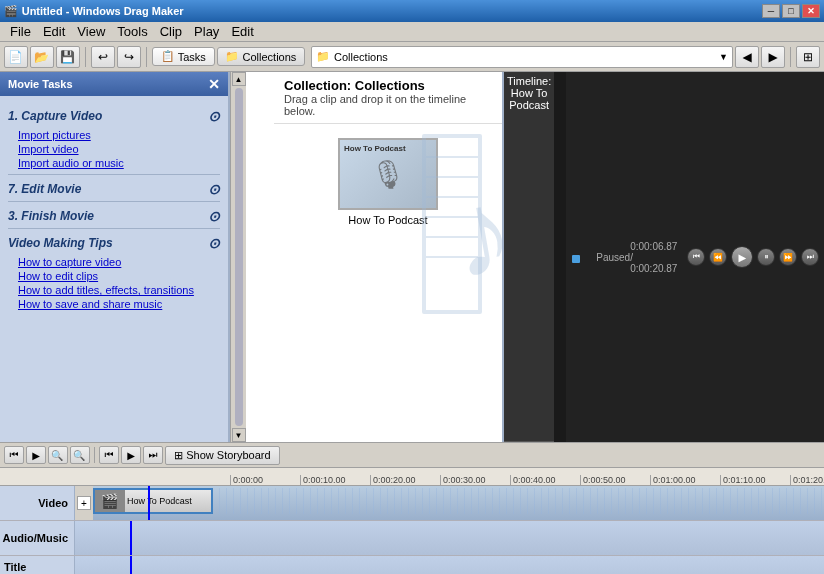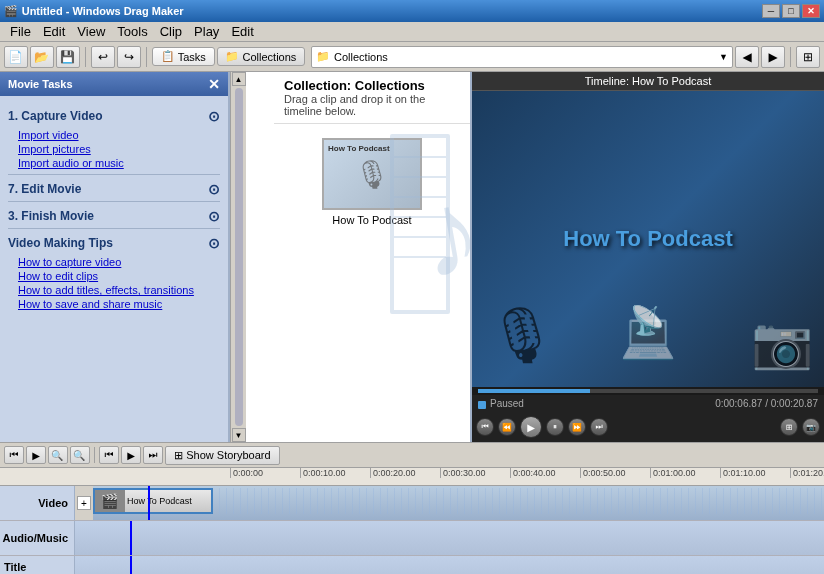--- a/index.html
+++ b/index.html
@@ -60,21 +60,21 @@
     }
     #panel-header {
       background: linear-gradient(to bottom, #5a7fc0, #3a5fa0);
       height: 24px; display: flex; align-items: center; justify-content: space-between;
       padding: 0 8px; color: white; font-weight: bold; font-size: 11px;
     }
     #panel-close { color: white; cursor: pointer; font-size: 14px; line-height: 1; }
     #panel-content { padding: 6px 8px; overflow-y: auto; flex: 1; }
     .section-title {
       font-weight: bold; font-size: 12px; color: #1a3a70; margin: 6px 0 4px 0;
-      display: flex; align-items: center; justify-content: space-between;
+      display: flex; align-items: center; justify-content: space-between; font-style: italic;
     }
     .section-icon { font-size: 14px; color: #1a3a70; }
     .section-link {
       display: block; color: #0000cc; text-decoration: underline;
       padding: 1px 0 1px 10px; font-size: 11px; cursor: pointer;
     }
     .section-divider { height: 1px; background: #a0b0c8; margin: 4px 0; }
 
     
     #collection-area {
@@ -94,21 +94,21 @@
     }
     .clip-thumbnail {
       width: 100px; height: 72px; background: #ddd; border: 2px solid #aaa;
       display: flex; align-items: center; justify-content: center;
       font-size: 10px; color: #555; overflow: hidden; position: relative;
     }
     .clip-label { font-size: 11px; color: #000; text-align: center; }
 
     
     #preview-area {
-      width: 352px; background: #1a1a1a; display: flex; flex-direction: column;
+      width: 320px; background: #1a1a1a; display: flex; 
     }
     #preview-header {
       background: #333; color: white; font-size: 11px; text-align: center;
       padding: 3px; border-bottom: 1px solid #555;
     }
     #preview-video {
       flex: 1; background: #000; display: flex; align-items: center;
       justify-content: center; overflow: hidden; position: relative;
     }
     #preview-video-content {
@@ -117,21 +117,21 @@
       position: relative; overflow: hidden;
     }
     #preview-title {
       color: #4a9fe0; font-size: 22px; font-weight: bold; text-shadow: 2px 2px 4px rgba(0,0,0,0.8);
       z-index: 2; text-align: center; padding: 0 10px;
     }
     #preview-controls-bar {
       background: #222; padding: 3px 6px; display: flex; align-items: center;
       justify-content: space-between;
     }
-    #preview-status { color: #aaa; font-size: 10px; display: flex; align-items: flex-end; gap: 4px; }
+    #preview-status { color: #aaa; font-size: 10px; display: flex; align-items: flex-end; gap: 16px; }
     #preview-time { color: #aaa; font-size: 10px; }
     #preview-progress { height: 4px; background: #444; margin: 2px 6px; position: relative; }
     #preview-progress-fill { height: 100%; background: #4a9fe0; width: 33%; }
     #preview-controls {
       display: flex; align-items: center; justify-content: center; gap: 4px;
       background: #222; padding: 4px;
     }
     .ctrl-btn {
       width: 22px; height: 22px; border-radius: 50%; background: linear-gradient(to bottom, #888, #555);
       border: 1px solid #333; display: flex; align-items: center; justify-content: center;
@@ -155,21 +155,21 @@
     .show-storyboard-btn {
       display: flex; align-items: center; gap: 3px; padding: 2px 8px;
       background: linear-gradient(to bottom, #f0f0f0, #d8d8d8);
       border: 1px solid #a0a0a0; border-radius: 2px; cursor: pointer; font-size: 11px;
     }
 
     
     #timeline { background: #d4d0c8; height: 145px; display: flex; flex-direction: column; }
     #timeline-ruler {
       height: 18px; background: #e8e4dc; border-bottom: 1px solid #a0a0a0;
-      display: flex; align-items: flex-start; padding-left: 115px; overflow: hidden;
+      display: flex; align-items: flex-end; padding-left: 115px; overflow: hidden;
       font-size: 9px; color: #444; position: relative;
     }
     .ruler-mark { min-width: 70px; border-left: 1px solid #a0a0a0; padding-left: 2px; }
     #timeline-tracks { flex: 1; display: flex; flex-direction: column; }
     .track-row {
       display: flex; height: 35px; border-bottom: 1px solid #b0b0b8; align-items: center;
     }
     .track-label {
       width: 75px; background: #c8d4e8; font-size: 11px; color: #000;
       padding: 0 4px; height: 100%; display: flex; align-items: center;
@@ -266,22 +266,22 @@
     <div id="panel-header">
       <span>Movie Tasks</span>
       <span id="panel-close">✕</span>
     </div>
     <div id="panel-content">
 
       <div class="section-title">
         <span>1. Capture Video</span>
         <span class="section-icon">⊙</span>
       </div>
+      <a class="section-link">Import pictures</a>
       <a class="section-link">Import video</a>
-      <a class="section-link">Import pictures</a>
       <a class="section-link">Import audio or music</a>
       <div class="section-divider"></div>
 
       <div class="section-title">
         <span>7. Edit Movie</span>
         <span class="section-icon">⊙</span>
       </div>
       <div class="section-divider"></div>
 
       <div class="section-title">

